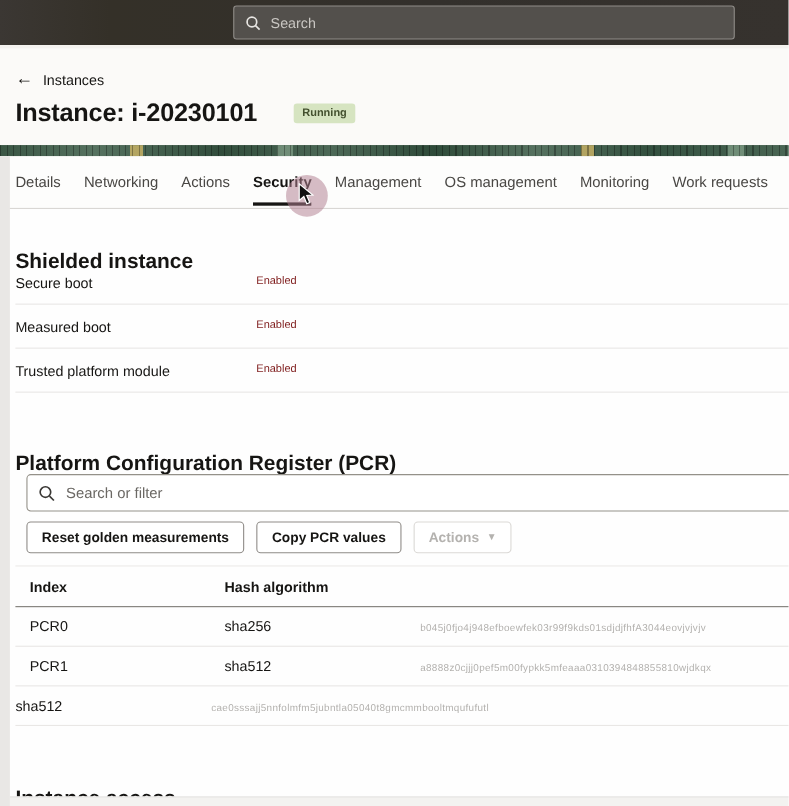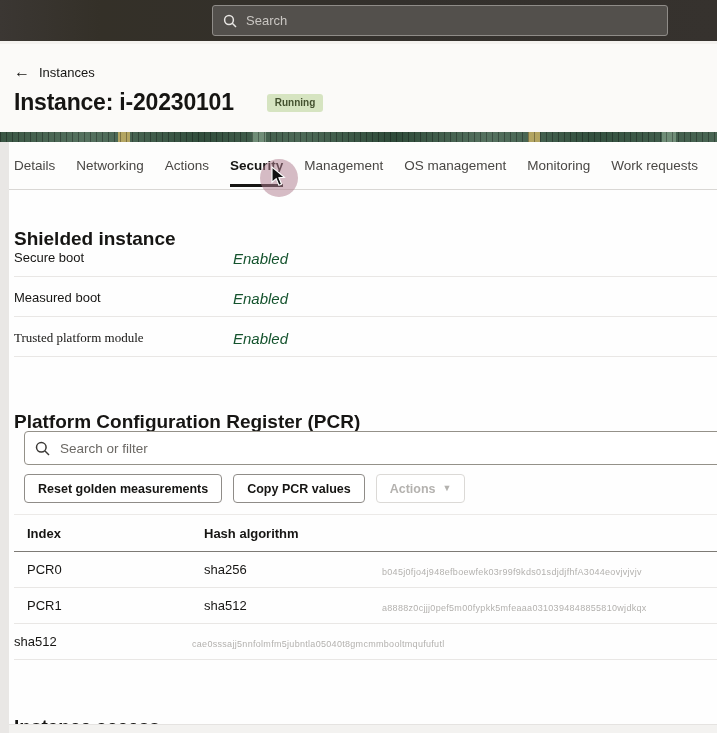--- a/index.html
+++ b/index.html
@@ -46,21 +46,21 @@
   .tab.active { font-weight:bold; color:#161513; }
   .tab.active::after { content:""; position:absolute; left:0; right:0; bottom:2px; height:3px; background:#161513; }
 
   
   .left-gutter { position:absolute; left:0; top:142px; width:9px; height:591px; background:#e9e7e5; z-index:40; }
 
   
   .content { position:absolute; left:0; top:190px; width:717px; height:543px; background:#fefefe; }
   h2.section { position:absolute; left:14px; font-size:19px; font-weight:bold; color:#161513;margin-top:29px; }
   .kv-label { position:absolute; left:14px; font-size:13px; color:#161513; }
-  .kv-value { position:absolute; left:233px; font-size:15px; color:#14532d;font-style:italic; }
+  .kv-value { position:absolute; left:233px; font-size:10px; color:#7f1d1d; }
   .hr { position:absolute; left:14px; right:0; height:1px; background:#e9e7e5; }
 
   
   .filter-box { position:absolute; left:24px; top:241px; width:703px; height:34px;
                 background:#fff; border:1px solid #949189; border-radius:4px;
                 display:flex; align-items:center; padding:0 10px; gap:10px; }
   .filter-box input { flex:1; border:none; outline:none; background:transparent;
                       font-family:"Liberation Sans",sans-serif; font-size:13.5px; color:#161513; }
   .filter-box input::placeholder { color:#6b6864; }
 
@@ -137,21 +137,21 @@
     <h2 class="section" style="top:9px;">Shielded instance</h2>
 
     <span class="kv-label" style="top:60px;">Secure boot</span>
     <span class="kv-value" style="top:60px;">Enabled</span>
     <div class="hr" style="top:86px;"></div>
 
     <span class="kv-label" style="top:100px;">Measured boot</span>
     <span class="kv-value" style="top:100px;">Enabled</span>
     <div class="hr" style="top:126px;"></div>
 
-    <span class="kv-label" style="top:140px;font-family:Liberation Serif, serif;">Trusted platform module</span>
+    <span class="kv-label" style="top:140px;">Trusted platform module</span>
     <span class="kv-value" style="top:140px;">Enabled</span>
     <div class="hr" style="top:166px;"></div>
 
     <h2 class="section" style="top:192px;">Platform Configuration Register (PCR)</h2>
 
     <div class="filter-box">
       <svg width="15" height="15" viewBox="0 0 15 15">
         <circle cx="6.3" cy="6.3" r="4.8" fill="none" stroke="#3a3835" stroke-width="1.5"></circle>
         <line x1="10" y1="10" x2="14" y2="14" stroke="#3a3835" stroke-width="1.5"></line>
       </svg>

